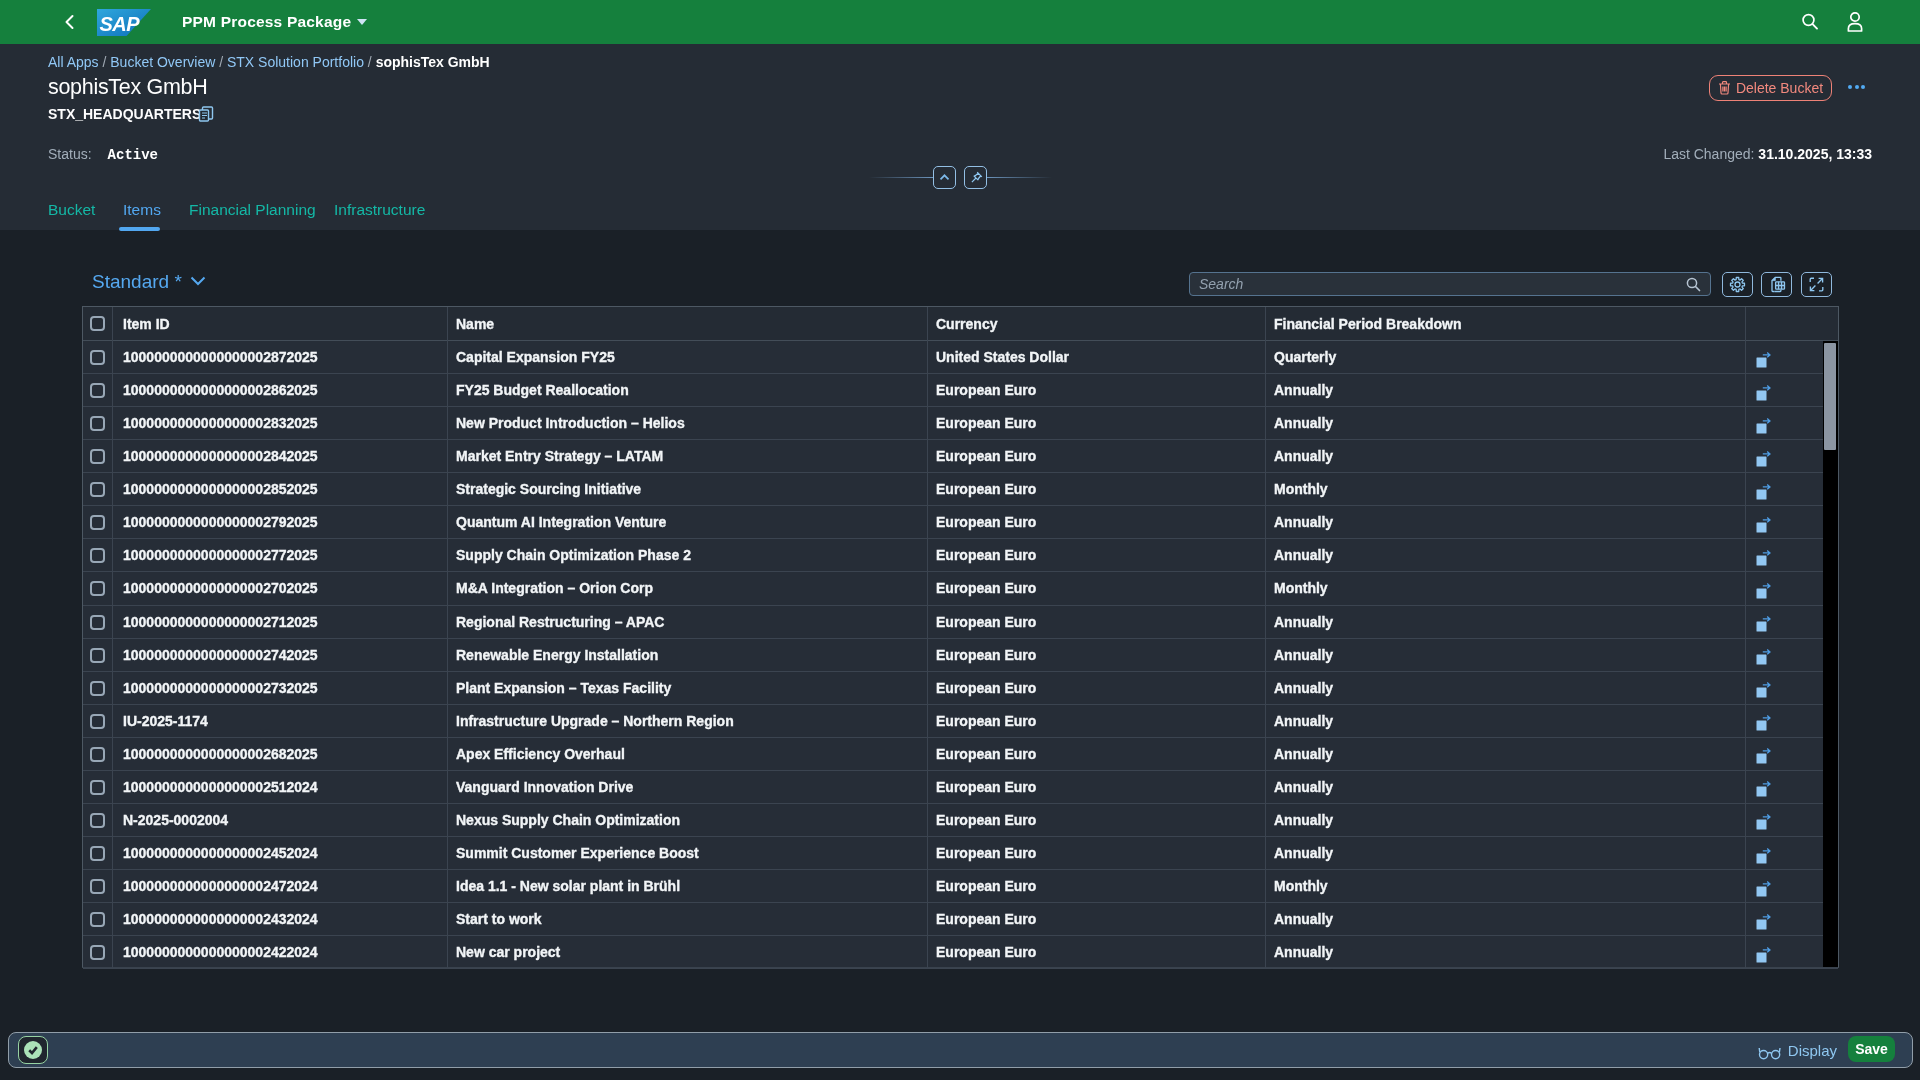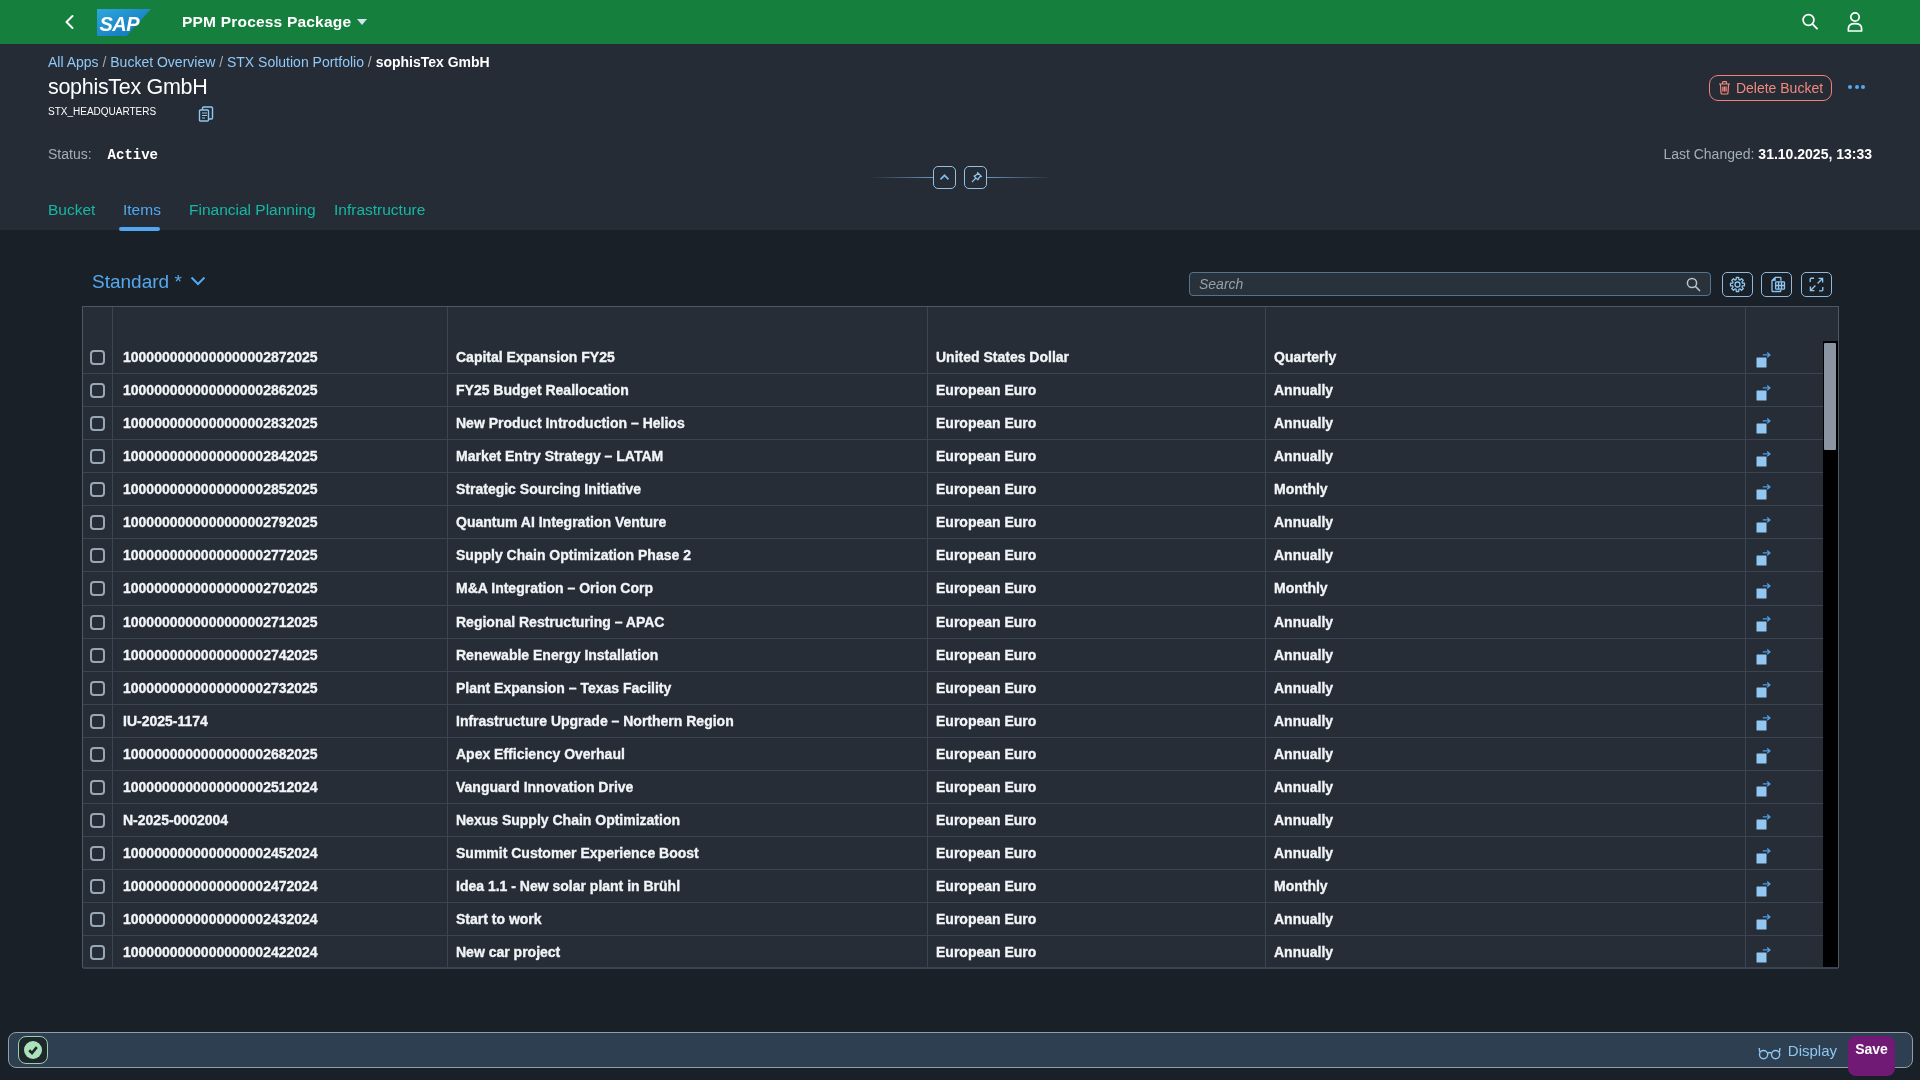--- a/index.html
+++ b/index.html
@@ -8,21 +8,21 @@
 .backbtn { position:absolute; left:56px; top:8px; width:28px; height:28px; color:#fff; }
 .saplogo { position:absolute; left:97px; top:9px; }
 .apptitle { position:absolute; left:182px; top:13px; font-size:15.5px; font-weight:bold; color:#fff; letter-spacing:0.2px; }
 .titlecaret { position:absolute; left:357px; top:18.5px; width:0; height:0; border-left:5.5px solid transparent; border-right:5.5px solid transparent; border-top:6.5px solid #cfe4f5; }
 
 .phead { position:absolute; left:0; top:44px; width:1920px; height:186px; background:#252c35; }
 .crumbs { position:absolute; left:48px; top:10px; font-size:14px; color:#91c8f6; }
 .crumbs .sep { color:#a0aab4; }
 .crumbs .cur { color:#fff; font-weight:bold; }
 .objtitle { position:absolute; left:48px; top:31px; font-size:21.5px; letter-spacing:-0.3px; color:#fefefe; }
-.objsub { position:absolute; left:48px; top:62px; font-size:10px; font-weight:normal; color:#fdfdfe; }
+.objsub { position:absolute; left:48px; top:62px; font-size:14px; font-weight:bold; color:#fdfdfe; }
 .copyico { position:absolute; left:198px; top:62px; }
 .statusline { position:absolute; left:48px; top:102px; font-size:14px; color:#a2aeba; }
 .statusline b { color:#fff; font-weight:bold; margin-left:16px;font-family:Liberation Mono, monospace; }
 .delbtn { position:absolute; left:1709px; top:31px; width:123px; height:26px; border:1px solid #ee8277; border-radius:9px; color:#f2897e; font-size:14px; line-height:24px; text-align:center; }
 .delbtn svg { vertical-align:-2px; margin-right:5px; }
 .dots { position:absolute; left:1848px; top:41px; display:flex; gap:2.5px; }
 .dots i { width:4px; height:4px; border-radius:50%; background:#52abf3; }
 .lastchg { position:absolute; right:48px; top:102px; font-size:14px; color:#a2aeba; }
 .lastchg b { color:#fff; }
 .tab { position:absolute; top:9px; white-space:nowrap; font-size:15.5px; color:#14b8a6; }
@@ -56,21 +56,21 @@
 .navico { position:absolute; left:1672.5px; top:10.5px; width:18px; height:16px; }
 .sbar { position:absolute; left:1740px; top:34px; width:15px; height:626px; background:#000; }
 .sthumb { position:absolute; left:1px; top:2px; width:12px; height:107px; background:#8b95a2; border-radius:1px; }
 
 .footer { position:absolute; left:8px; top:1032px; width:1905px; height:36px; background:#2e3f52; border:1px solid #919ea9; border-radius:8px; }
 .msgbtn { position:absolute; left:9px; top:3px; width:30px; height:28px; background:#20262e; border:1px solid #97d3a3; border-radius:8px; }
 .msgbtn .circ { position:absolute; left:5px; top:4px; width:18px; height:18px; border-radius:50%; background:#abe2b8; }
 .msgbtn svg { position:absolute; left:5px; top:4px; }
 .display { position:absolute; right:75px; top:9px; font-size:15px; color:#8fc7f0; }
 .display svg { vertical-align:-4px; margin-right:6px; }
-.savebtn { position:absolute; right:17px; top:3px; width:47px; height:40px; background:#701a75; border-radius:8px; color:#fff; font-size:14px; font-weight:bold; text-align:center; line-height:26px; }
+.savebtn { position:absolute; right:17px; top:3px; width:47px; height:26px; background:#15803d; border-radius:8px; color:#fff; font-size:14px; font-weight:bold; text-align:center; line-height:26px; }
 </style></head>
 <body>
 
 <div class="shell">
   <svg class="backbtn" width="28" height="28" viewBox="0 0 28 28">
       <path d="M16.5 8 L10.5 14 L16.5 20" stroke="#fff" stroke-width="2" fill="none" stroke-linecap="round" stroke-linejoin="round"></path>
     </svg>
   <svg class="saplogo" width="54" height="27" viewBox="0 0 54 27">
     <defs>
         <linearGradient id="sapg" x1="0" y1="0" x2="1" y2="1">
@@ -171,20 +171,27 @@
       <g stroke="#8fc7f0" stroke-width="1.35" fill="none">
         <path d="M6 2.2 H3.2 Q2.2 2.2 2.2 3.2 V6"></path>
         <path d="M11 14.8 H13.8 Q14.8 14.8 14.8 13.8 V11"></path>
         <path d="M9.6 7.4 L14.4 2.6 M10.6 2.4 H14.6 V6.4"></path>
         <path d="M7.4 9.6 L2.6 14.4 M2.4 10.6 V14.6 H6.4"></path>
       </g>
     </svg>
   </div>
 
 <div class="tbl">
+  <div class="thead">
+    <span class="cb" style="top:9px;"></span>
+    <div class="c c1">Item ID</div>
+    <div class="c c2">Name</div>
+    <div class="c c3">Currency</div>
+    <div class="c c4">Financial Period Breakdown</div>
+  </div>
 <div class="trow" style="top:34.00px">
 <span class="cb"></span>
 <div class="c c1">1000000000000000002872025</div>
 <div class="c c2">Capital Expansion FY25</div>
 <div class="c c3">United States Dollar</div>
 <div class="c c4">Quarterly</div>
 <div class="navico"><svg width="18" height="16" viewBox="0 0 18 16">
           <rect x="0.5" y="5.5" width="10" height="10" rx="0.5" fill="#92c7f2"></rect>
           <path d="M6.8 2.9 H13.6 M11.2 0.6 L13.9 2.9 L11.2 5.2" stroke="#4f9de4" stroke-width="1.35" fill="none"></path>
         </svg></div>

